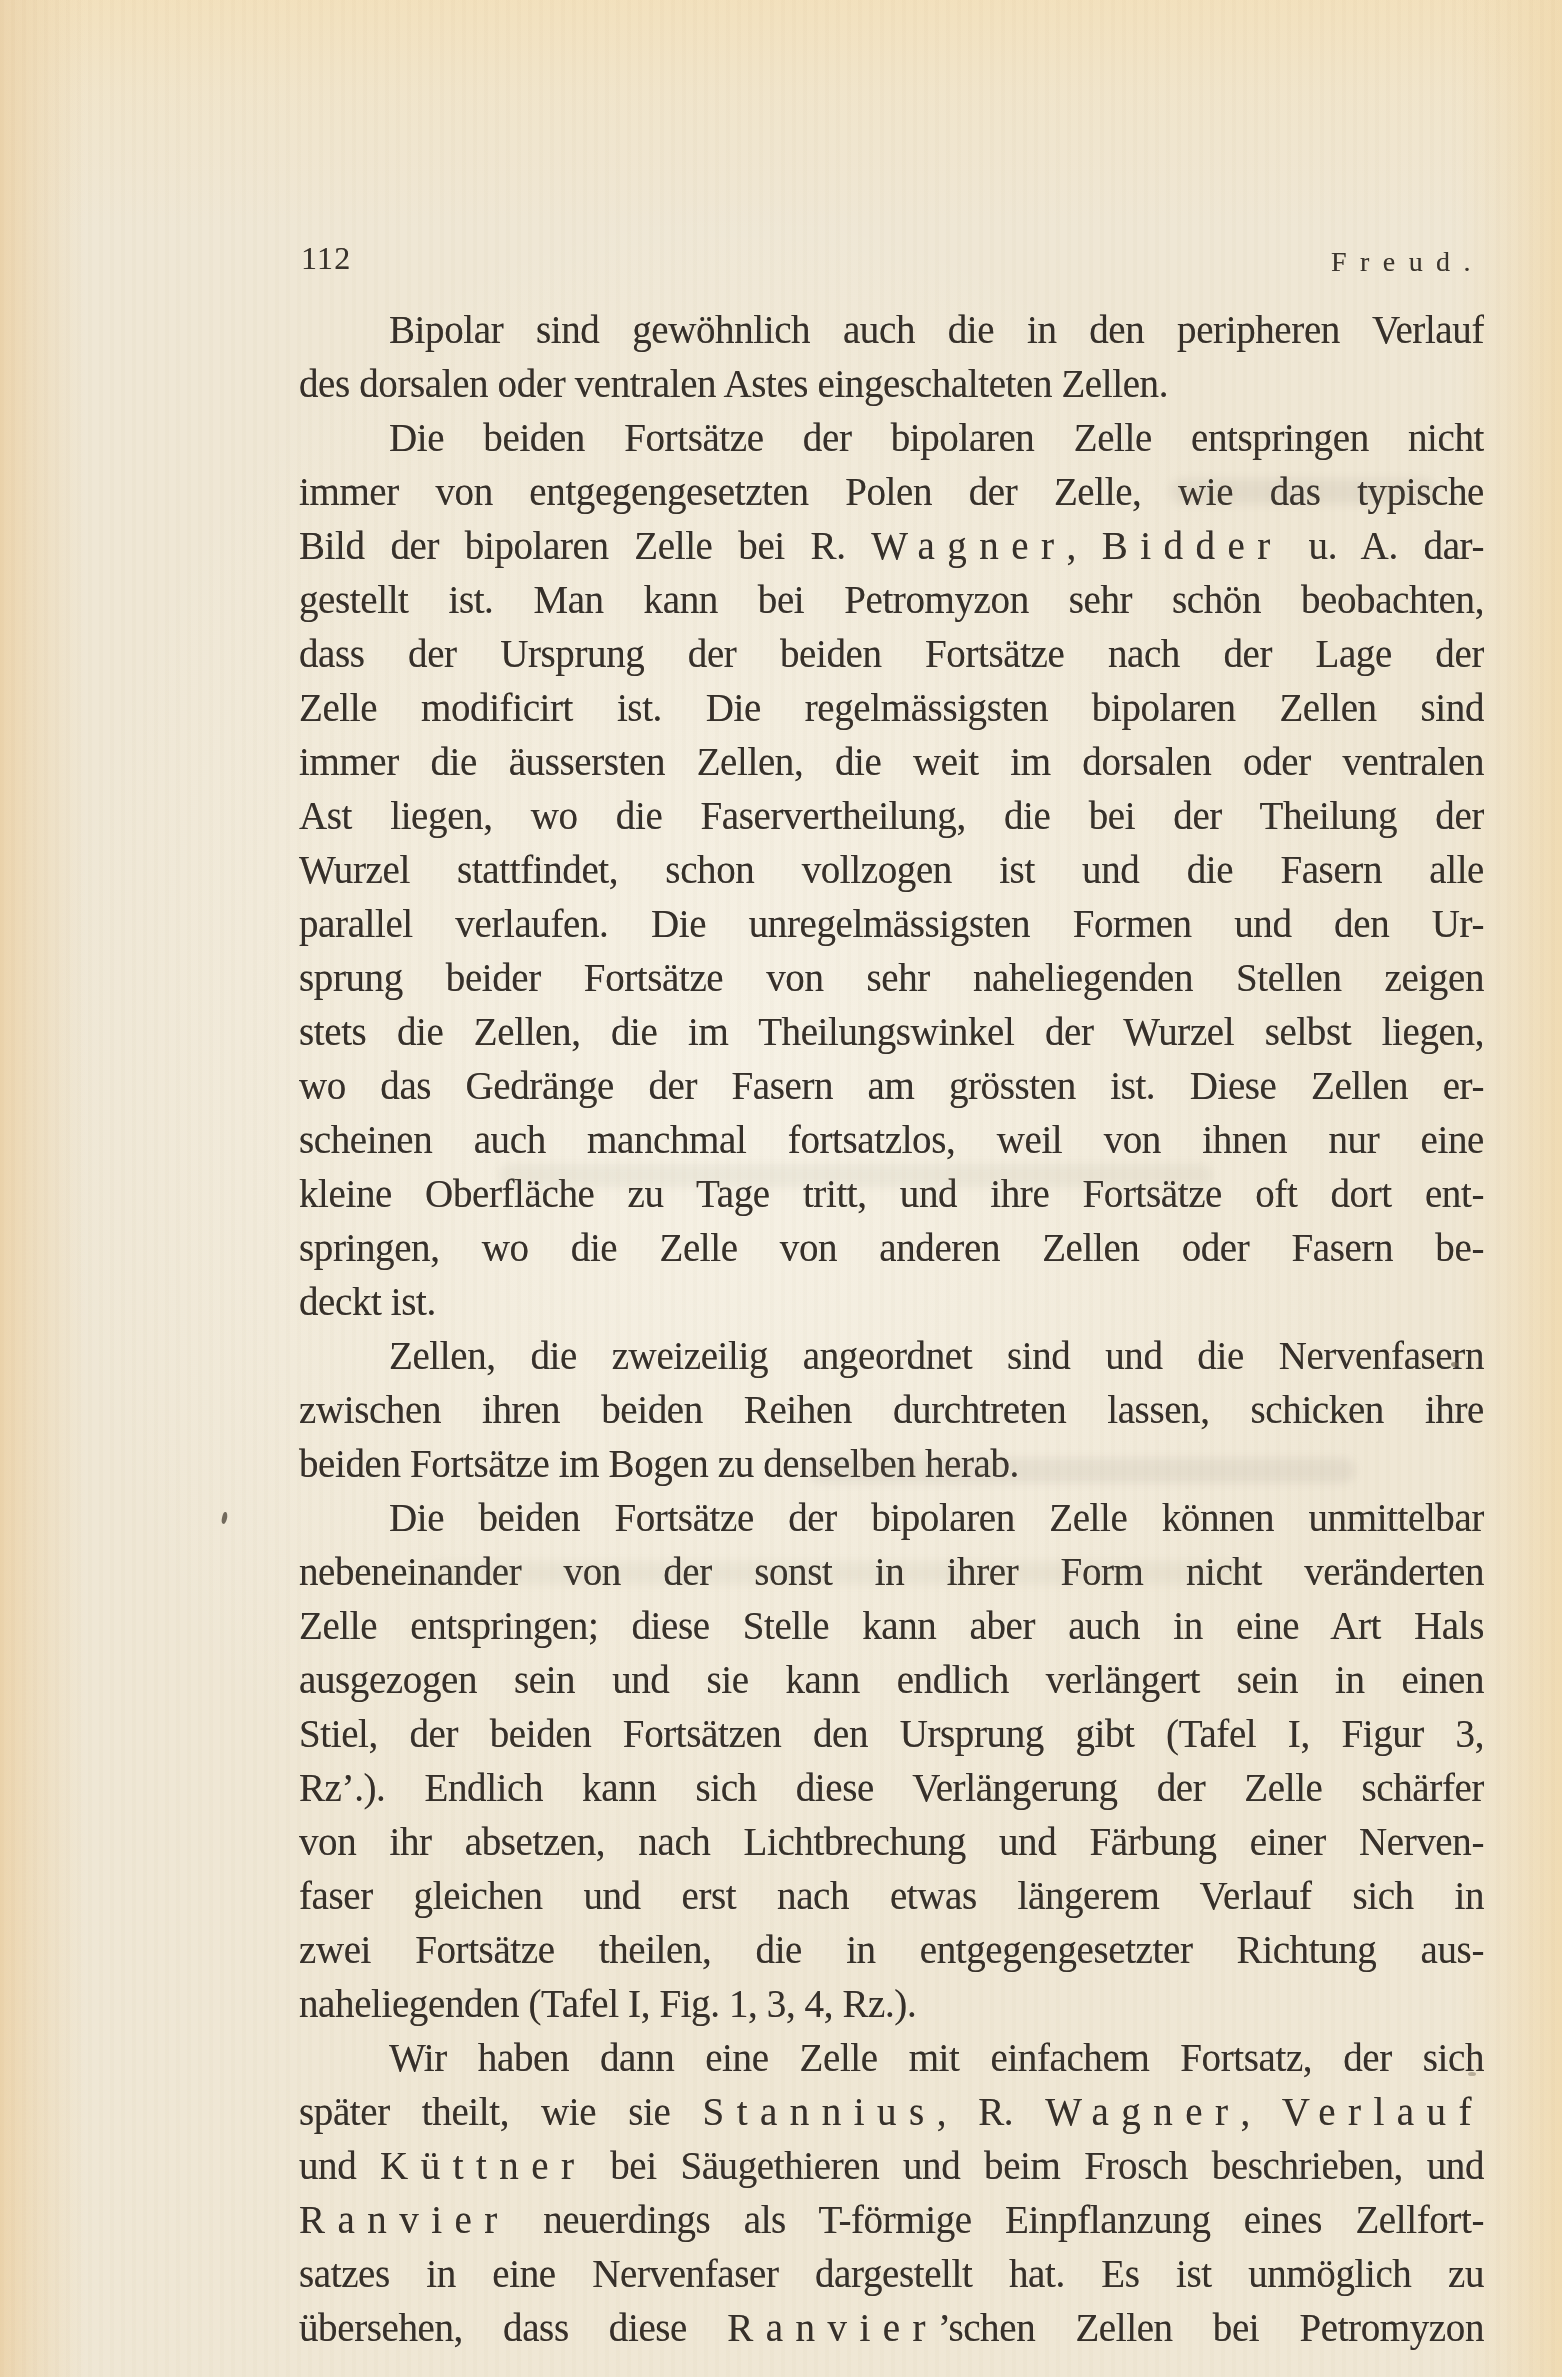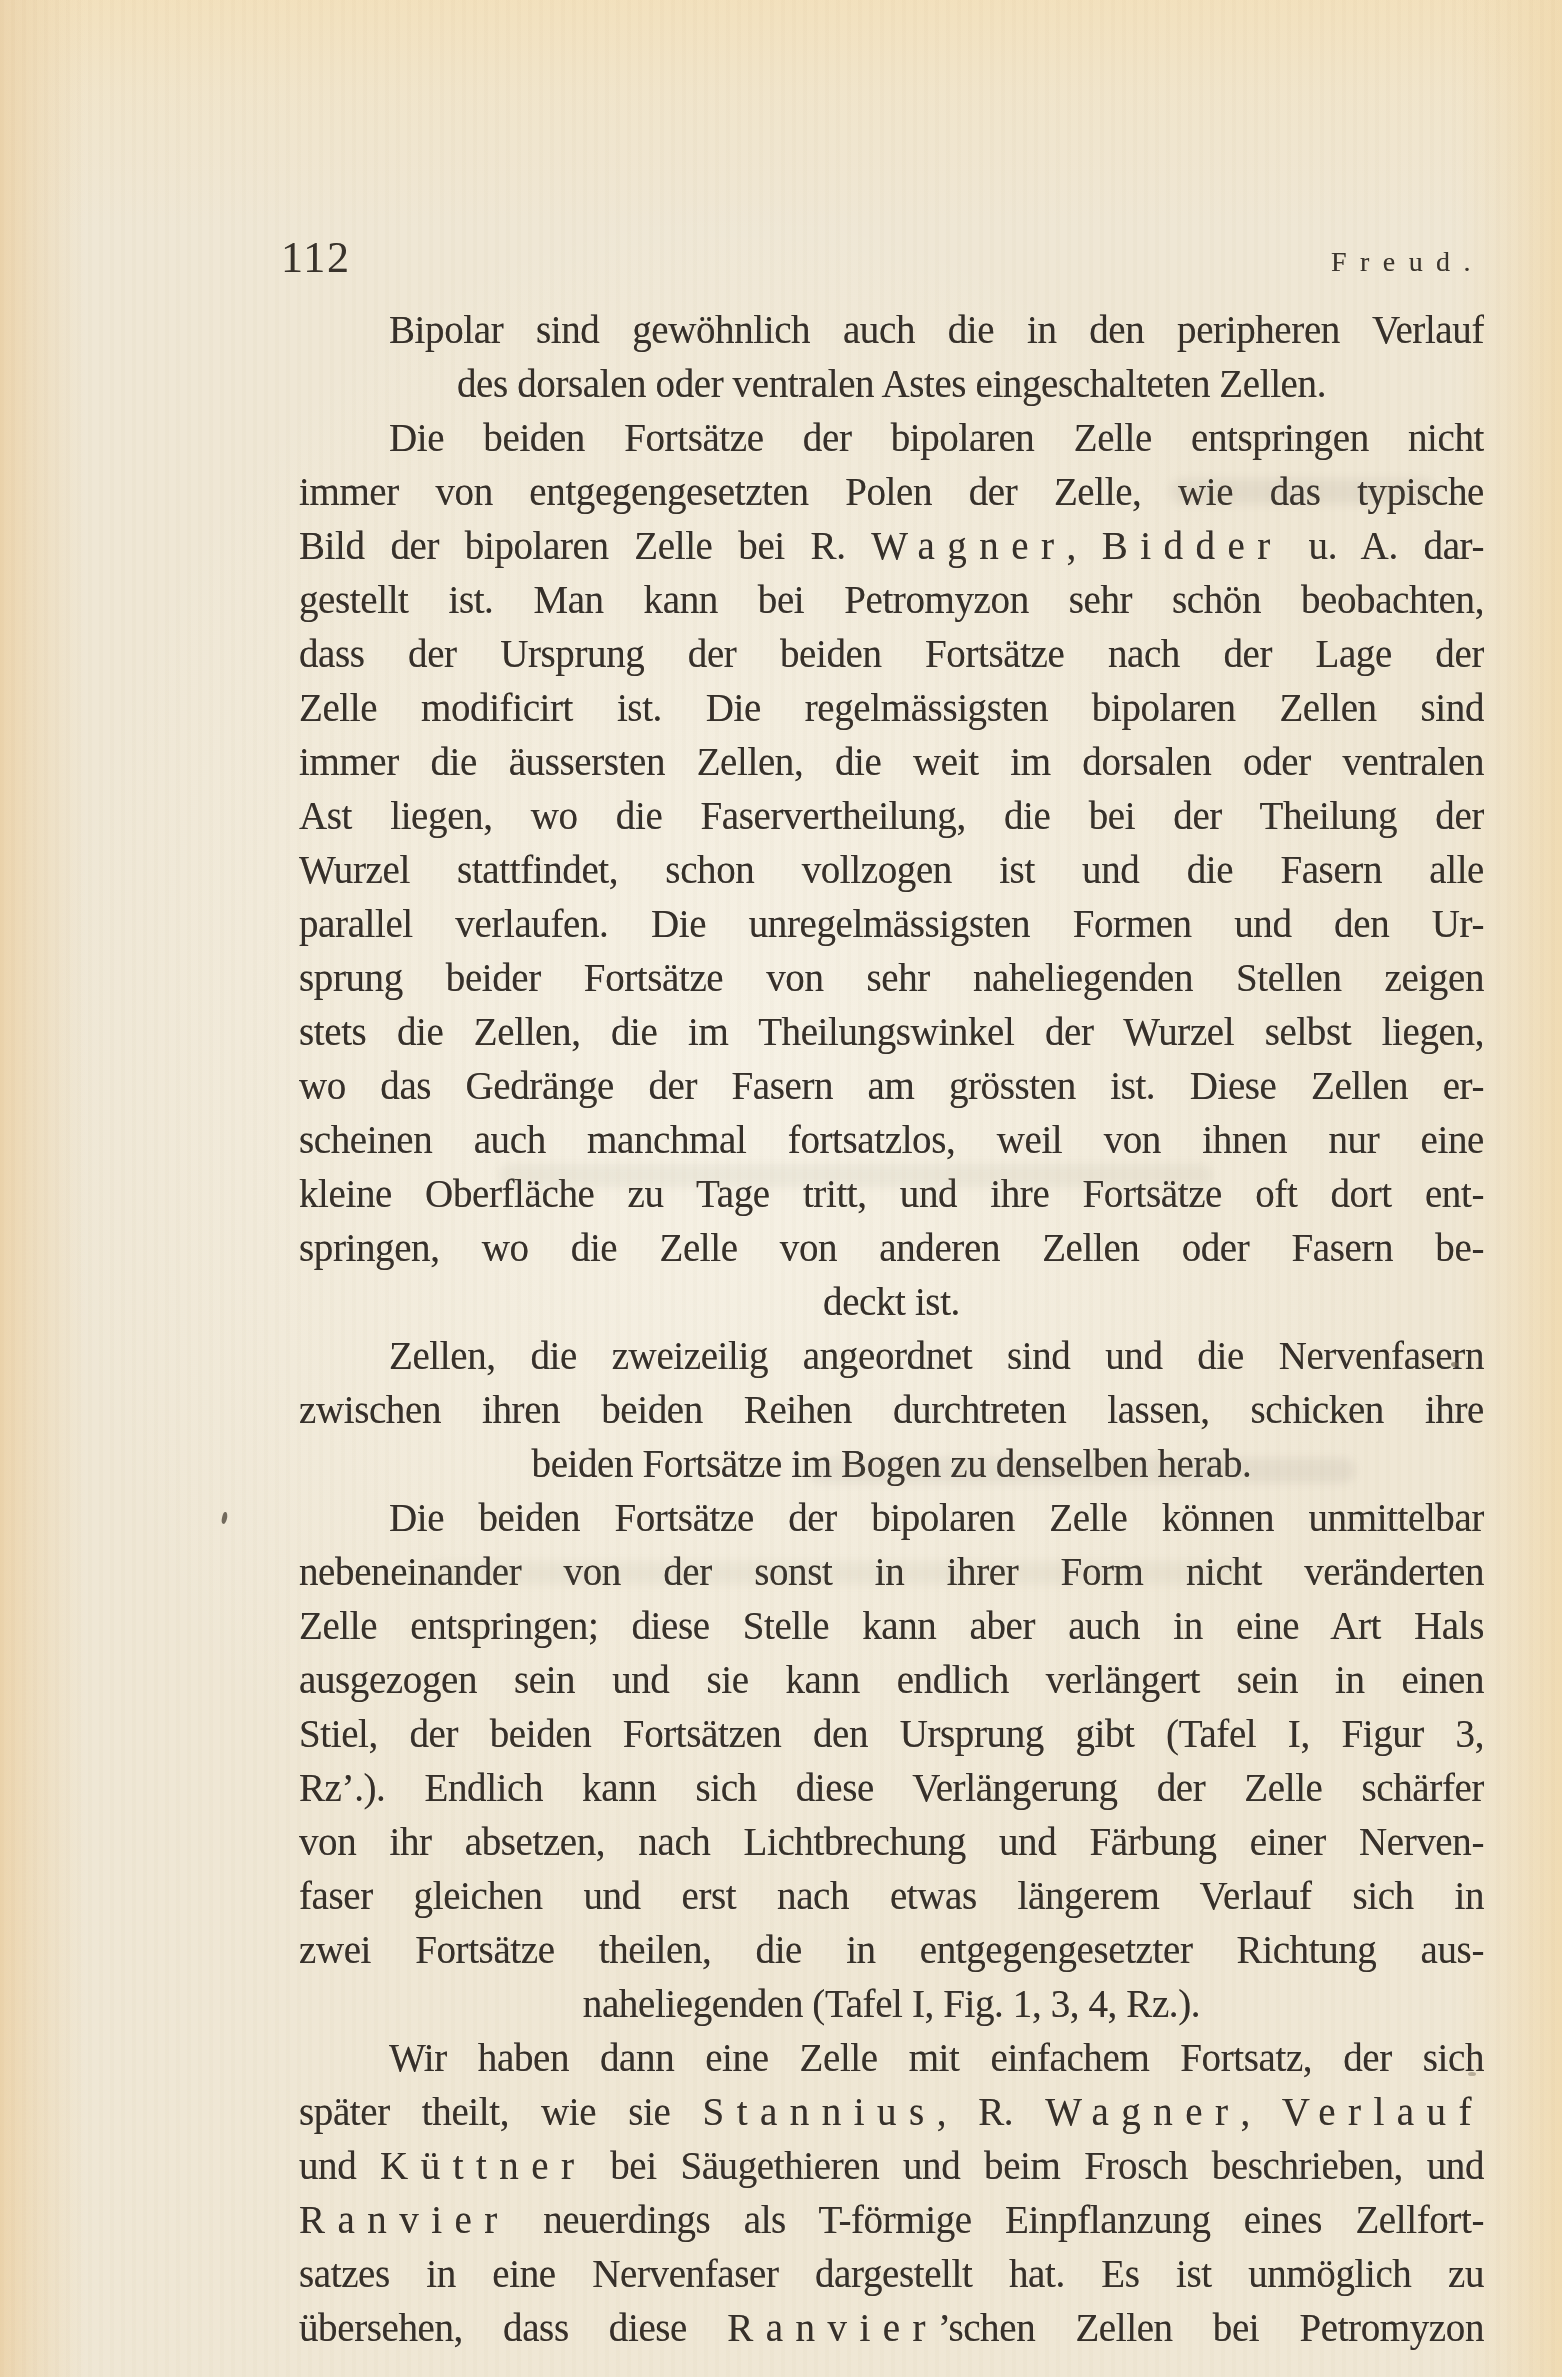--- a/index.html
+++ b/index.html
@@ -15,42 +15,42 @@
       linear-gradient(270deg, rgba(240,217,174,0.9) 0px, rgba(240,217,174,0.4) 48px, rgba(240,217,174,0) 109px),
       linear-gradient(180deg, rgba(243,223,184,0.85) 0px, rgba(243,223,184,0.35) 95px, rgba(243,223,184,0) 228px),
       linear-gradient(0deg, rgba(213,204,188,0.4) 0px, rgba(213,204,188,0) 124px);
   }
   .grain{
     position:absolute;inset:0;
     background-image:repeating-linear-gradient(90deg, rgba(120,100,70,0.018) 0 4.3px, rgba(255,255,255,0.02) 4.3px 11px);
     pointer-events:none;
   }
   .page-number{
-    position:absolute;left:281px;top:234px;
-    font-size:44px;line-height:48px;color:#39332c;
+    position:absolute;left:301px;top:234px;
+    font-size:32px;line-height:48px;color:#39332c;
     letter-spacing:0.04em;
     text-shadow:0 0 0.5px rgba(57,51,44,0.45);
   }
   .running-head{
     position:absolute;left:299px;top:242px;width:1185px;
     text-align:right;
     font-size:28px;line-height:40px;color:#3b352d;
     letter-spacing:0.48em;
     text-shadow:0 0 0.5px rgba(57,51,44,0.4);
   }
   .text-block{
     position:absolute;left:299px;top:303px;width:1185px;
     font-size:39px;line-height:54px;
     letter-spacing:-0.01em;
     color:#36302a;
     text-shadow:0 0 0.5px rgba(54,48,42,0.5);
   }
   .line{
     height:54px;overflow:hidden;
-    text-align:center;
+    text-align:left;
   }
   .line.just{
     text-align:justify;
     text-align-last:justify;
   }
   .line.indent{text-indent:90px;}
   .sperr{letter-spacing:0.32em;}
   
   .ghost{
     position:absolute;background:rgba(130,122,106,0.10);

